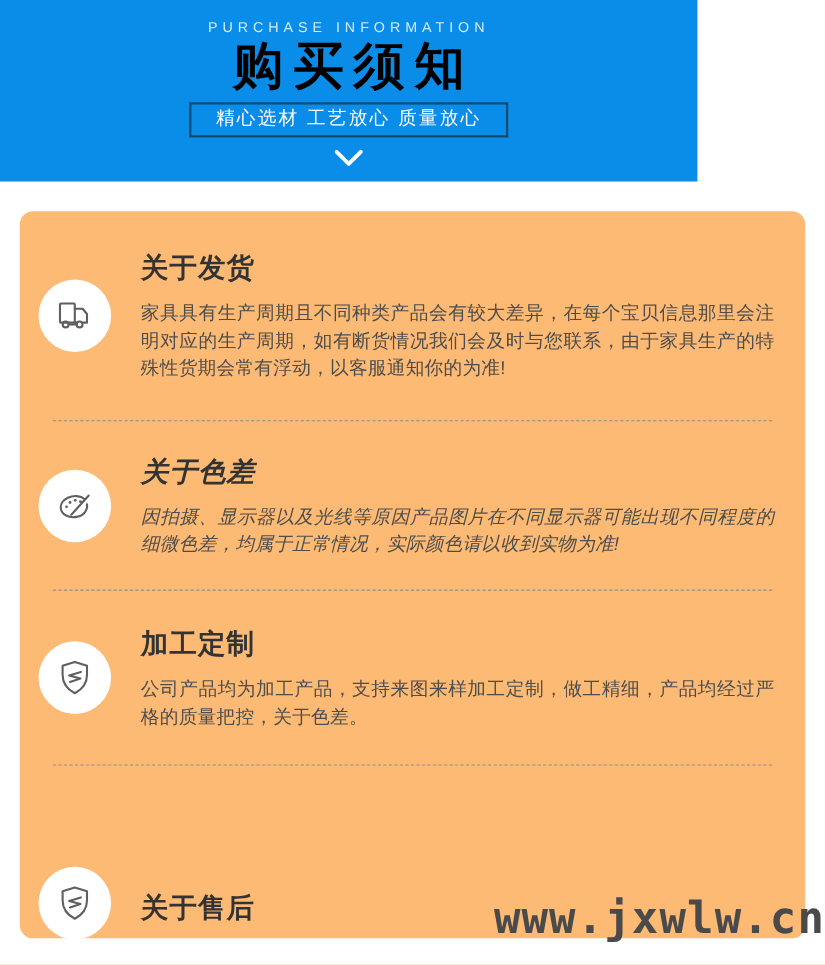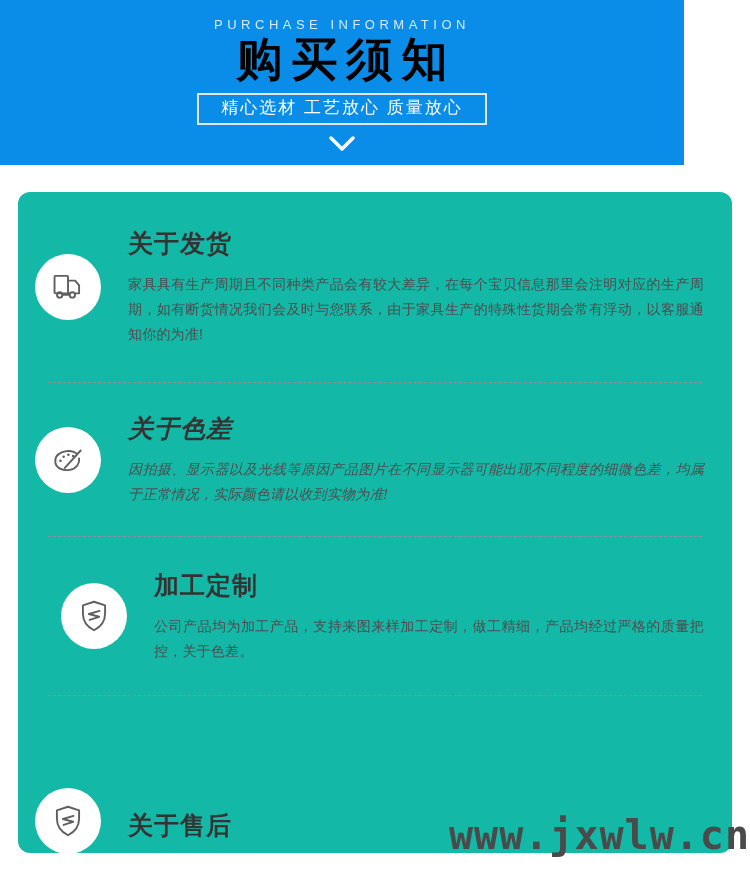--- a/index.html
+++ b/index.html
@@ -5,21 +5,21 @@
   html,body{margin:0;padding:0;}
   body{
     width:750px;height:877px;
     background:#ffffff;
     font-family:"Liberation Sans","DejaVu Sans",sans-serif;
     overflow:hidden;
     position:relative;
   }
   
   .banner{
-    width:684px;height:165px;
+    width:634px;height:165px;
     background:#0a8de9;
     display:flex;flex-direction:column;align-items:center;
     box-sizing:border-box;
     padding-top:17px;
     text-align:right;
   }
   .eyebrow{
     color:rgba(255,255,255,.82);
     font-size:13px;
     letter-spacing:4.5px;
@@ -29,50 +29,50 @@
     margin-top:4px;
     color:#000000;
     font-size:46px;
     font-weight:bold;
     letter-spacing:9px;
     line-height:1.0;
     text-indent:9px; 
   }
   .tagline-box{
     margin-top:11px;
-    border:2px solid #e5e5e5;
+    border:2px solid #0c4a6e;
     color:#ffffff;
     font-size:17px;
     letter-spacing:2px;
     padding:4px 22px 5px;
     line-height:1.1;
   }
   .chevron{
     margin-top:10px;
     width:26px;height:18px;
     display:block;
   }
   
   .card{
     width:714px;height:661px;
     margin:27px auto 0;
-    background:#14b8a6;
+    background:#fdba74;
     border-radius:12px;
     box-sizing:border-box;
     position:relative;
   }
   .section{
     display:flex;
     align-items:center;
     padding:0 28px 0 17px;
     box-sizing:border-box;
   }
   .sec-shipping{height:190px;}
   .sec-color{height:153px;font-style:italic;}
-  .sec-custom{height:158px;margin-left:26px;}
+  .sec-custom{height:158px;}
   .sec-service{height:158px;align-items:flex-end;}
   .icon-circle{
     flex:0 0 66px;
     width:66px;height:66px;
     background:#ffffff;
     border-radius:50%;
     display:flex;align-items:center;justify-content:center;
   }
   .icon-circle svg{width:38px;height:38px;}
   .sec-text{
@@ -81,21 +81,21 @@
   }
   .sec-title{
     margin:0 0 12px 0;
     font-size:25px;
     font-weight:bold;
     color:#333333;
     letter-spacing:1px;
   }
   .sec-body{
     margin:0;
-    font-size:14px;
+    font-size:17px;
     line-height:25px;
     color:#4d4d4d;
     letter-spacing:0.2px;
     text-align:justify;
   }
   .divider{
     border:0;
     border-bottom:1px dashed #8f8f8f;
     margin:0 30px;
     height:0;

